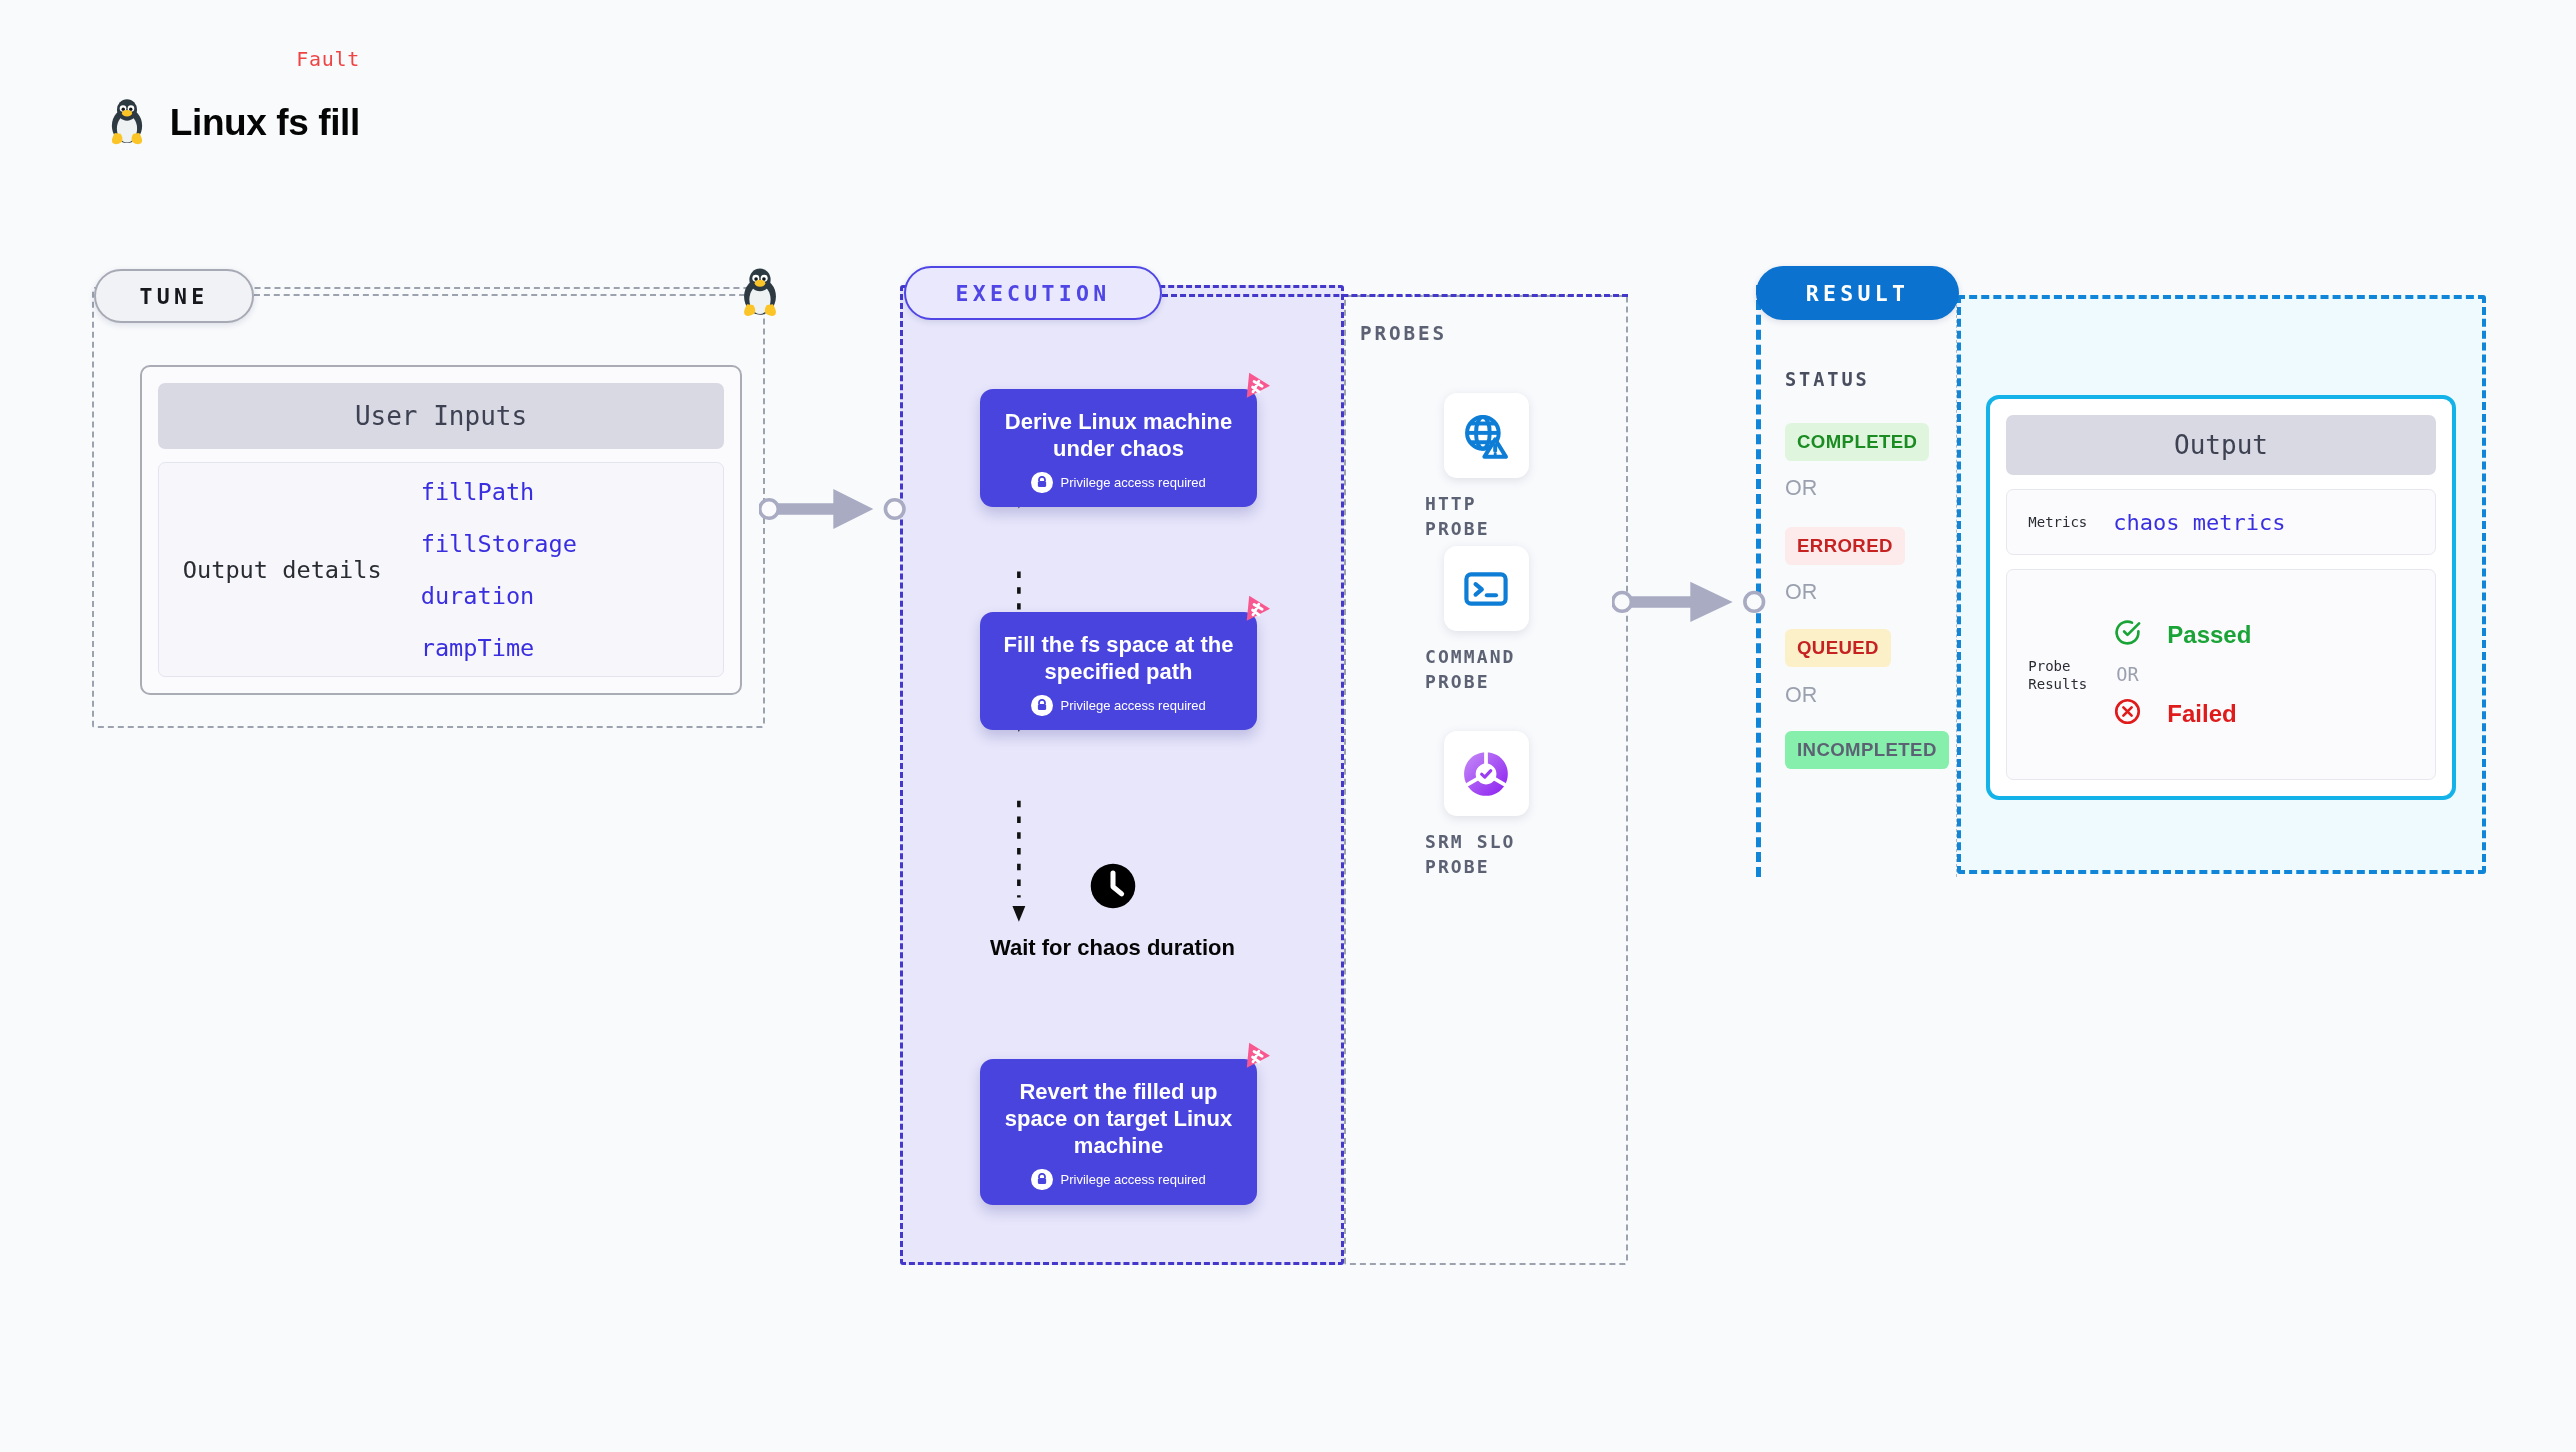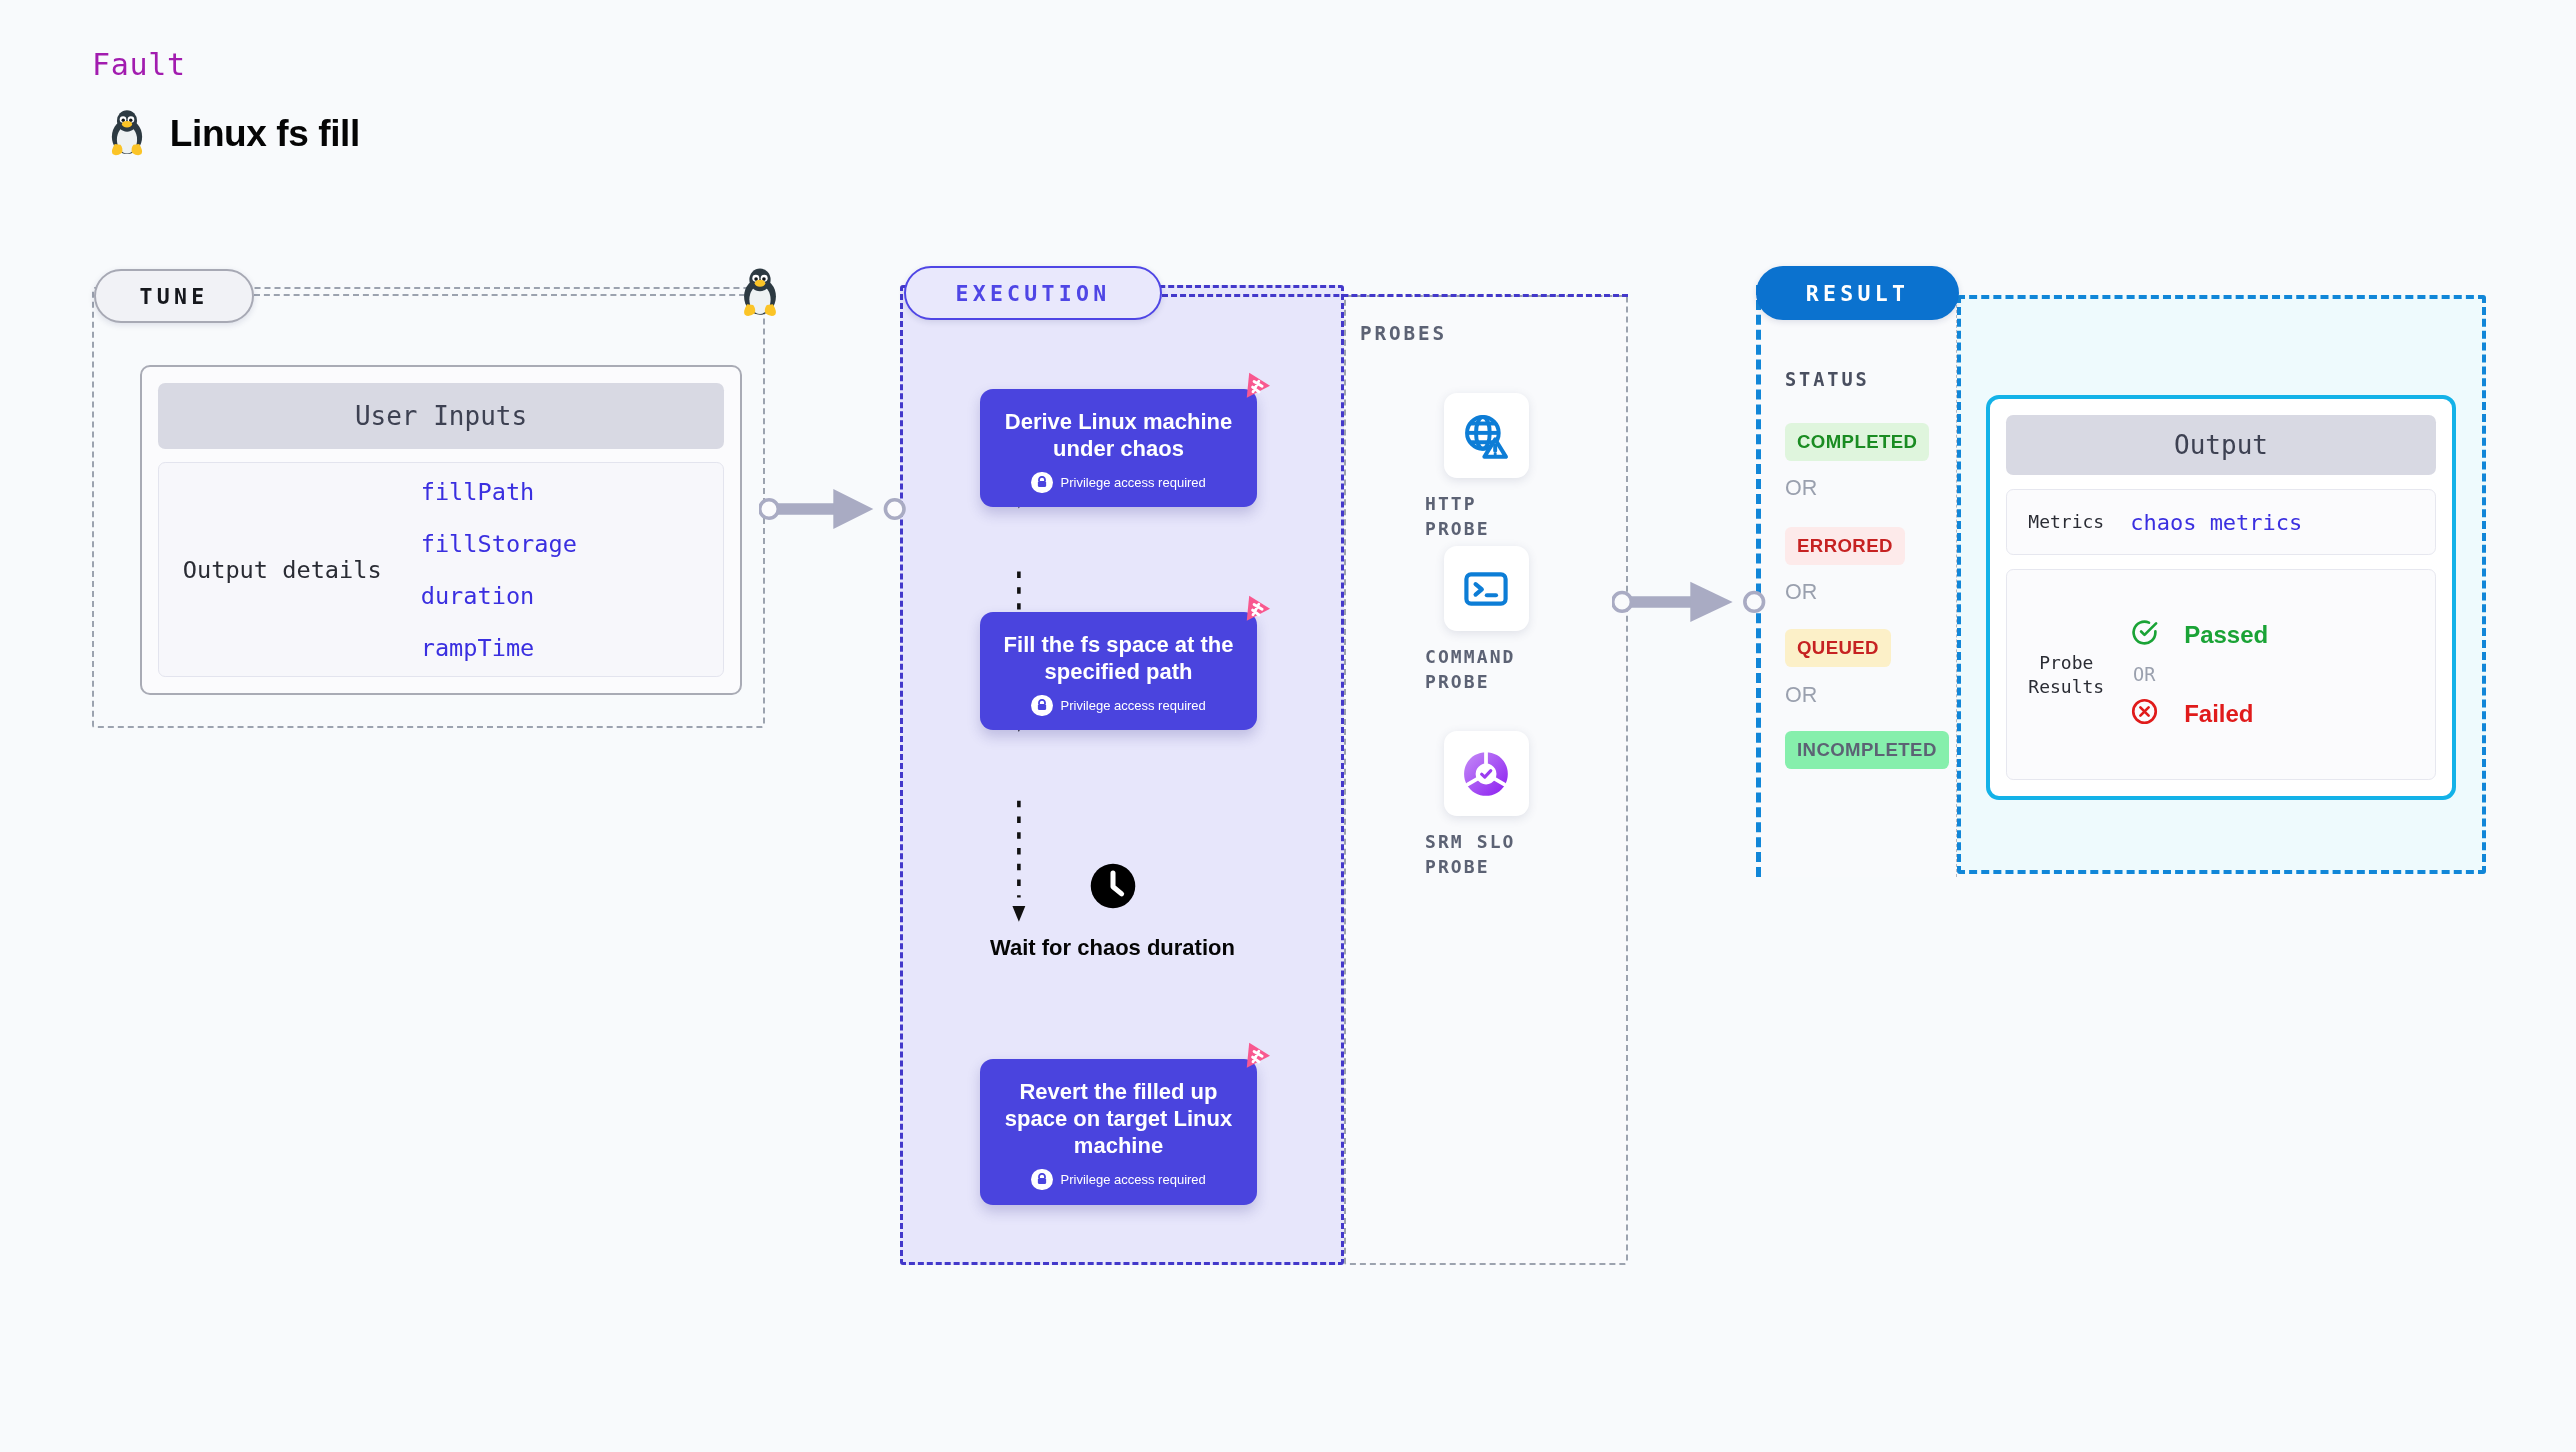--- a/index.html
+++ b/index.html
@@ -8,21 +8,21 @@
     background: #f8fafc;
     font-family: "Liberation Sans", sans-serif;
     position: relative;
     overflow: hidden;
   }
 
   
   #header { position: absolute; left: 92px; top: 47px; }
   #fault-label {
     font-family: "DejaVu Sans Mono", monospace;
-    font-size: 30px; color: #a21caf; letter-spacing: 0.7px;
+    font-size: 20px; color: #ef4444; letter-spacing: 0.7px; text-align: right;
   }
   #title-row { display: flex; align-items: center; gap: 21.5px; margin-top: 26px; margin-left: 14.3px; justify-content: space-between; }
   #fault-title { font-size: 37px; font-weight: bold; color: #050505; letter-spacing: -0.4px; }
 
   
   .stage-badge {
     position: absolute; z-index: 6;
     display: flex; align-items: center; justify-content: center;
     font-family: "DejaVu Sans Mono", monospace;
     font-weight: bold; letter-spacing: 4.3px;
@@ -146,21 +146,21 @@
   }
   #output-card {
     position: absolute; left: 1986px; top: 395px; width: 470px; height: 405px;
     background: #fff; border: 4.3px solid #13b2e8; border-radius: 13px;
     padding: 15.8px; display: flex; flex-direction: column; gap: 14.3px;
   }
   .out-row {
     background: #fbfbfd; border: 1.4px solid #e6e7ef; border-radius: 7.2px;
     display: flex; align-items: center; padding: 0 21.5px; gap: 26px;
   }
-  .out-key { font-family: "DejaVu Sans Mono", monospace; font-size: 18px; color: #2a2c34; line-height: 1.3; white-space: pre-line; text-align: center; }
+  .out-key { font-family: "DejaVu Sans Mono", monospace; font-size: 14px; color: #2a2c34; line-height: 1.3; white-space: pre-line; }
   .out-val { font-family: "DejaVu Sans Mono", monospace; font-size: 22px; color: #3a2fe0; }
   .probe-res { display: flex; flex-direction: column; gap: 11.5px; }
   .res-line { display: flex; align-items: center; gap: 25px; font-size: 24px; font-weight: bold; }
   .res-or { font-family: "DejaVu Sans Mono", monospace; font-size: 18.6px; color: #9aa0ae; font-weight: normal; margin-left: 2.9px; }
 </style>
 </head>
 <body>
 
 <div id="header">
   <div id="fault-label">Fault</div>

